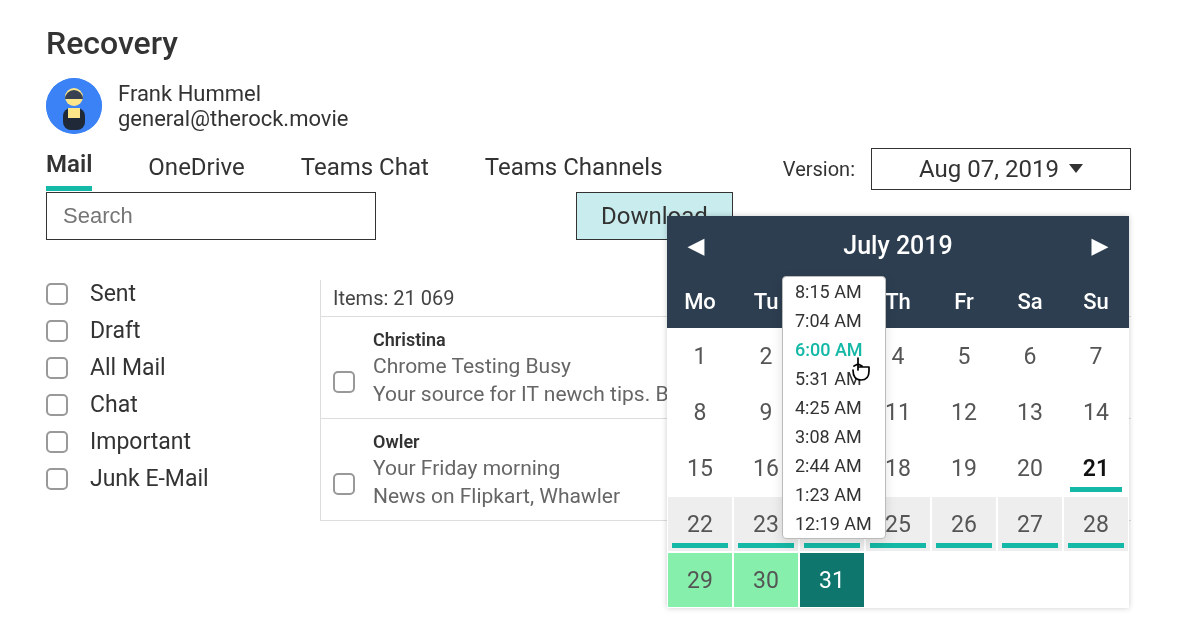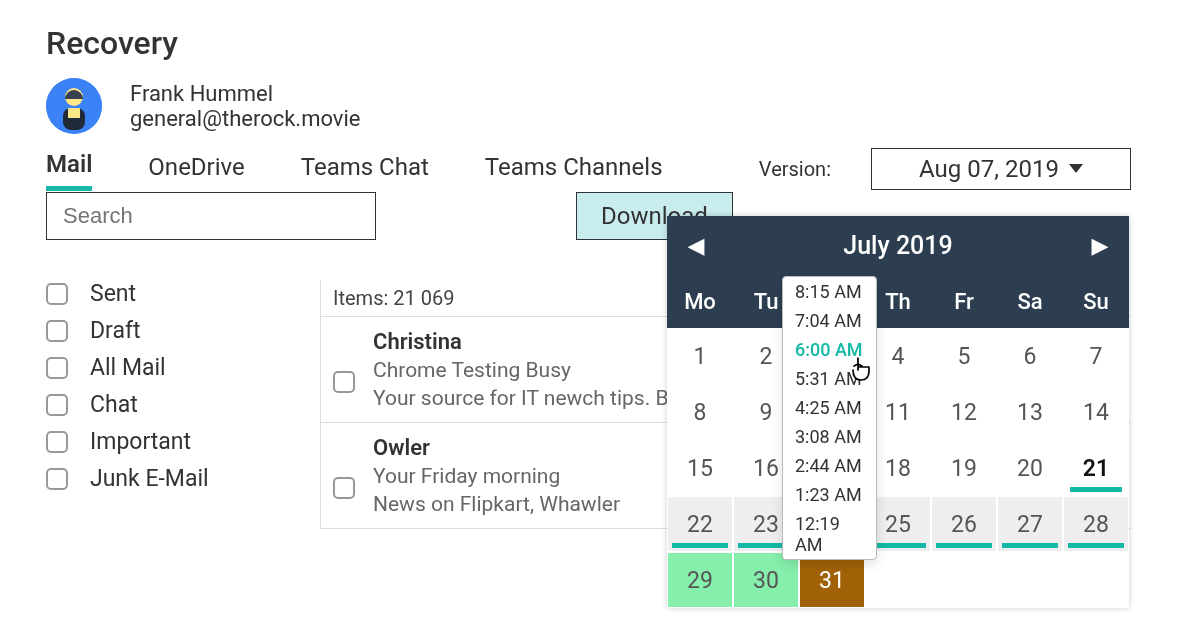--- a/index.html
+++ b/index.html
@@ -14,21 +14,21 @@
 .container { padding: 24px 46px 0 46px; }
 .page-title {
   font-size: 32px;
   font-weight: 500;
   color: #333;
   margin-bottom: 16px;
 }
 .user-row {
   display: flex;
   align-items: center;
-  gap: 28px;
+  gap: 16px;
   margin-bottom: 12px;
 }
 .avatar {
   width: 56px;
   height: 56px;
   border-radius: 50%;
   background: #3b82f6;
   position: relative;
   overflow: hidden;
 }
@@ -65,21 +65,20 @@
 .version-dropdown {
   border: 1px solid #333;
   padding: 6px 32px;
   font-size: 24px;
   display: flex;
   align-items: center;
   gap: 10px;
   cursor: pointer;
   width: 260px;
   justify-content: center;
-  margin-left: 24px;
 }
 .caret-down {
   width: 0; height: 0;
   border-left: 7px solid transparent;
   border-right: 7px solid transparent;
   border-top: 9px solid #333;
 }
 .main-row {
   display: flex;
   margin-top: 40px;
@@ -141,21 +140,21 @@
   border-bottom: 1px solid #ddd;
 }
 .msg {
   padding: 12px 12px 12px 12px;
   border-bottom: 1px solid #ddd;
   display: flex;
   gap: 18px;
 }
 .msg .checkbox { margin-top: 42px; }
 .msg-body { display: flex; flex-direction: column; gap: 4px; }
-.msg-sender { font-size: 22px; font-weight: 600; color: #333; }
+.msg-sender { font-size: 18px; font-weight: 600; color: #333; }
 .msg-subject { font-size: 21px; color: #666; }
 .msg-preview { font-size: 21px; color: #666; }
 .calendar-popup {
   position: absolute;
   left: 667px;
   top: 216px;
   width: 462px;
   background: #fff;
   box-shadow: 0 0 6px rgba(0,0,0,0.2);
 }
@@ -204,41 +203,41 @@
   right: 4px;
   bottom: 3px;
   height: 5px;
   background: #14b8a6;
 }
 .cal-cell.empty-backup {
   background: #86efac;
   border: 1px solid #fff;
 }
 .cal-cell.selected {
-  background: #a16207;
+  background: #0f766e;
   color: #fff;
 }
 .cal-cell.today {
   color: #111;
   font-weight: 600;
 }
 .cal-cell.today::after {
   content: "";
   position: absolute;
   left: 6px;
   right: 6px;
   bottom: 3px;
   height: 5px;
   background: #14b8a6;
 }
 .time-popup {
   position: absolute;
   left: 782px;
   top: 276px;
-  width: 95px;
+  width: 104px;
   background: #fff;
   border: 1px solid #bbb;
   border-radius: 4px;
   box-shadow: 0 4px 12px rgba(0,0,0,0.12);
   z-index: 10;
 }
 .time-item {
   padding: 4px 12px;
   font-size: 18px;
   color: #333;

